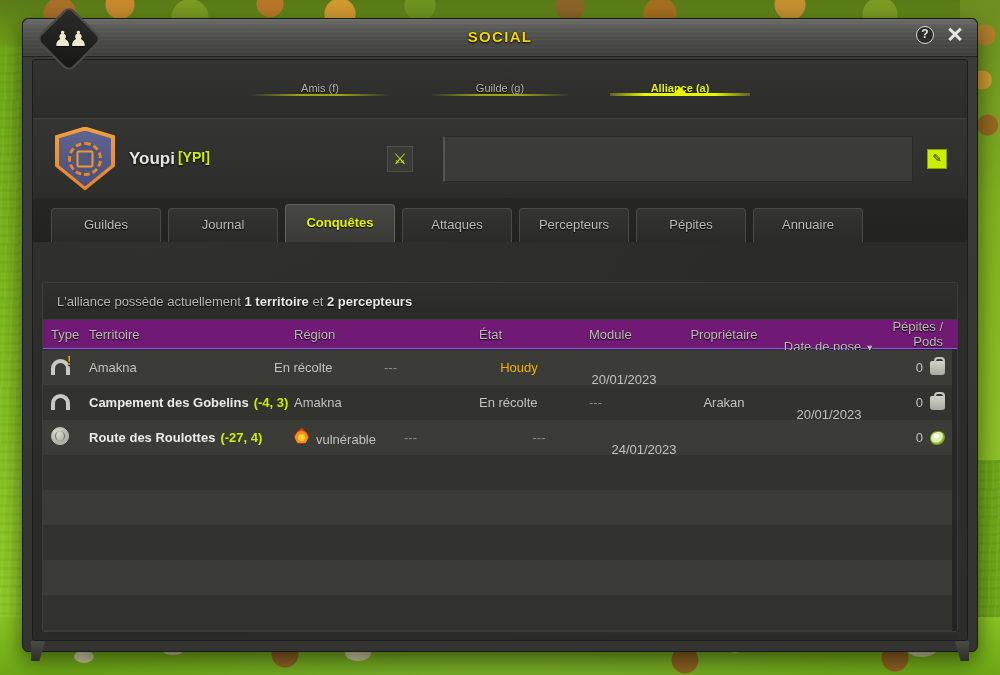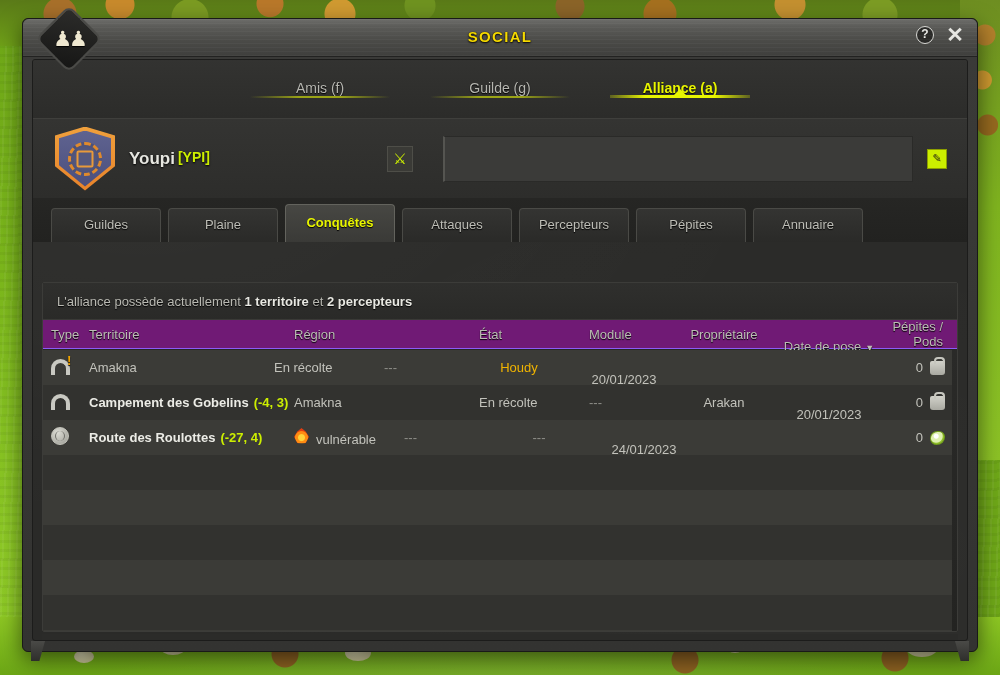--- a/index.html
+++ b/index.html
@@ -145,21 +145,21 @@
     pointer-events:none;
   }
 
   
   .main-tabs{
     position:relative; height:58px; display:flex; align-items:center;
     justify-content:center; gap:0;
     background: linear-gradient(180deg,#333331 0%, #2c2c2a 100%);
   }
   .mtab{
-    width:180px; text-align:center; color:#b6b6b0; font-size:14px;
+    width:180px; text-align:center; color:#b6b6b0; font-size:11px;
     cursor:pointer; padding-bottom:2px; position:relative;
     text-shadow:0 1px 1px #000;
   }
   .mtab.active{ color:#e8f500; font-weight:bold; }
   .tab-underline{
     position:absolute; left:20px; right:20px; bottom:0; height:2px;
     background: linear-gradient(90deg, rgba(190,200,20,0) 0%, #9aa316 35%, #9aa316 65%, rgba(190,200,20,0) 100%);
   }
   .tab-underline.active{
     background: linear-gradient(90deg, rgba(232,245,0,.25) 0%, #e8f500 25%, #e8f500 75%, rgba(232,245,0,.25) 100%);
@@ -419,21 +419,21 @@
         <div class="al-name">Youpi</div>
         <div class="al-tag">[YPI]</div>
       </div>
       <div class="war-btn">⚔</div>
       <div class="desc-box"></div>
       <div class="edit-btn">✎</div>
     </div>
 
     <div class="subtabs">
       <div class="stab">Guildes</div>
-      <div class="stab">Plaine</div>
+      <div class="stab">Journal</div>
       <div class="stab active">Conquêtes</div>
       <div class="stab">Attaques</div>
       <div class="stab">Percepteurs</div>
       <div class="stab">Pépites</div>
       <div class="stab">Annuaire</div>
     </div>
 
     <div class="content">
 
       <div class="infobar">

